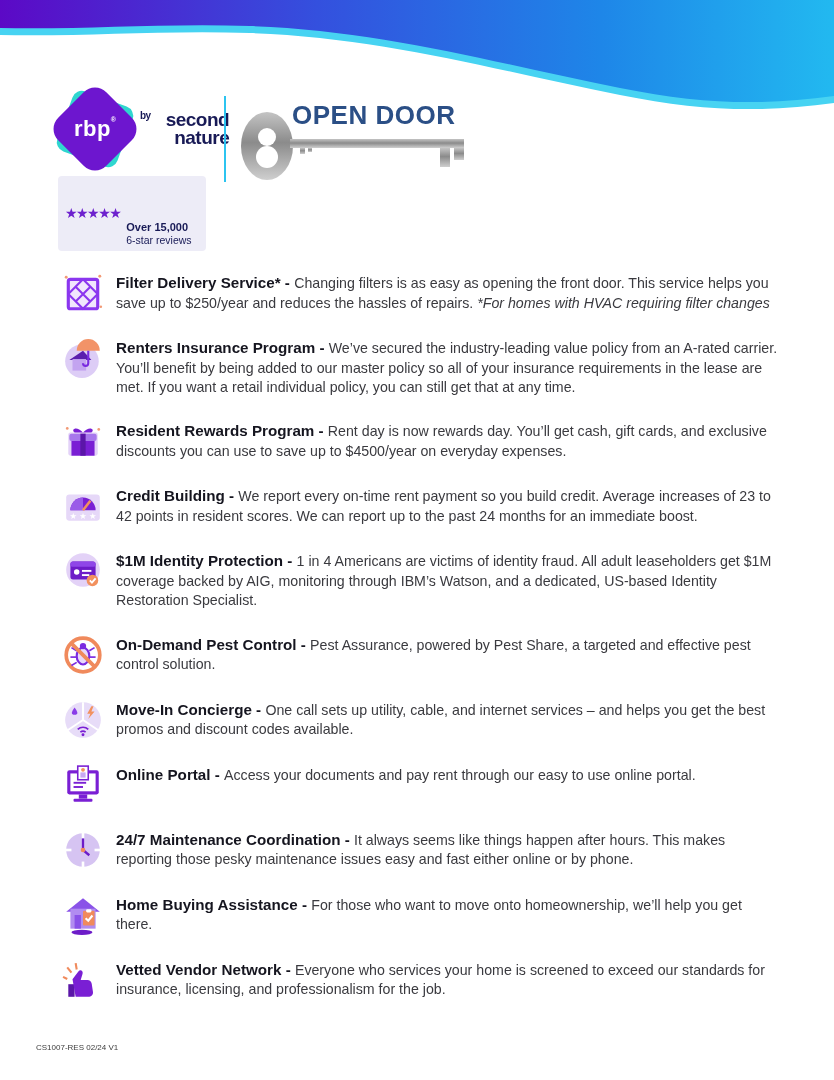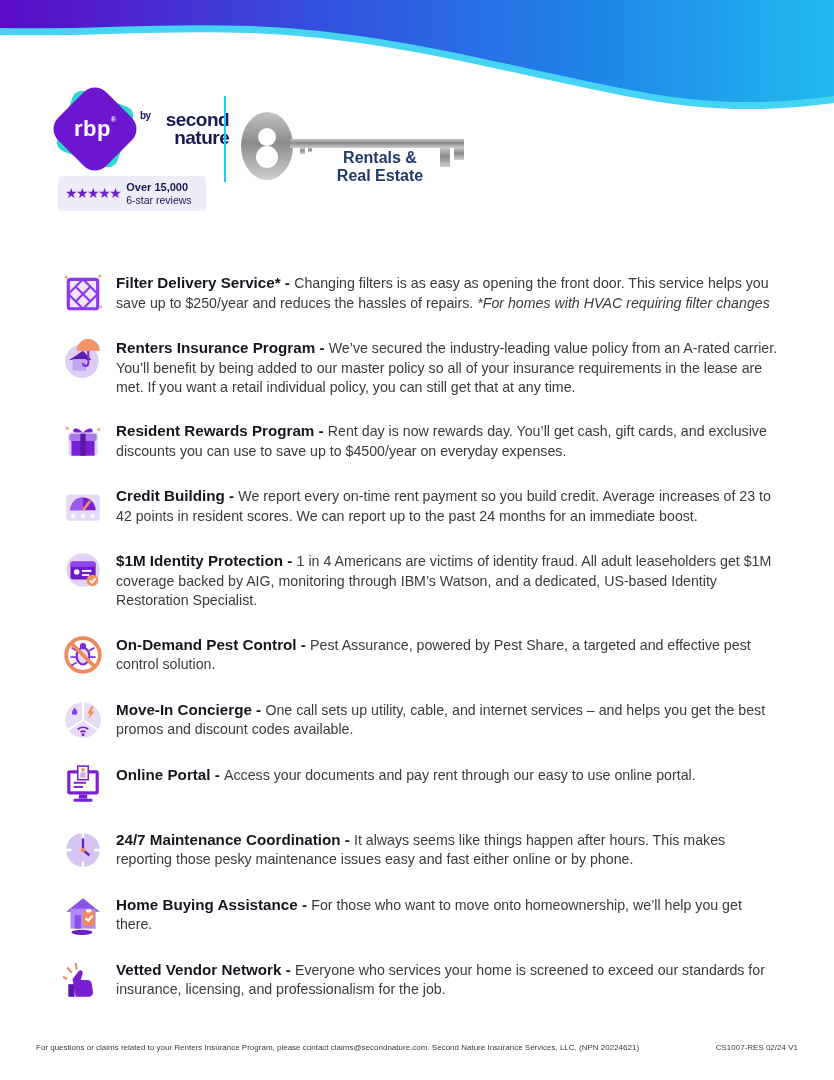--- a/index.html
+++ b/index.html
@@ -19,21 +19,21 @@
   .rbp-mark { position:relative; width:74px; height:74px; flex:0 0 auto; }
   .rbp-teal { position:absolute; left:5px; top:5px; width:64px; height:64px; background:#2fd6cf; border-radius:10px; transform:rotate(20deg); }
   .rbp-purple { position:absolute; left:3px; top:3px; width:68px; height:68px; background:#6d16cf; border-radius:16px; transform:rotate(45deg); display:flex; align-items:center; justify-content:center; }
   .rbp-txt { transform:rotate(-45deg); color:#fff; font-weight:bold; font-size:22px; letter-spacing:0.5px; }
   .rbp-reg { font-size:7px; vertical-align:top; }
   .byline { margin-left:8px; color:#181a56; font-weight:bold; line-height:0.95; font-size:19px; letter-spacing:-0.5px; }
   .byline .by { font-size:10px; font-weight:bold; vertical-align:top; margin-right:15px; }
   .byline .nat { display:block; text-align:right; }
   .reviews { margin-top:10px; width:148px; background:#edecf7; border-radius:4px; padding:5px 7px; display:flex; align-items:center; gap:6px; }
   .stars { color:#6d21ce; font-size:14px; letter-spacing:-1.5px; white-space:nowrap; }
-  .rev-text { color:#181a56; font-size:10.5px; line-height:1.15; }
+  .rev-text { color:#181a56; font-size:10.5px; line-height:1.15;margin-top:40px; }
   .rev-text .l1 { font-weight:bold; font-size:11px; }
   .divider { width:2px; height:86px; background:#2cc4f0; margin:4px 14px 0 16px; }
   
   .od-logo { position:relative; width:238px; height:100px; }
   .od-key { position:absolute; left:0; top:4px; width:238px; height:95px; }
   .od-name { position:absolute; left:52px; top:8px; font-size:26px; font-weight:bold; color:#2b4f86; letter-spacing:0.5px; white-space:nowrap; }
   .od-sub { position:absolute; left:70px; top:57px; width:140px; text-align:center; color:#203a6a; font-size:16px; font-weight:600; line-height:1.15; }
   
   .headline { position:absolute; top:230px; left:62px; font-size:26px; font-weight:600; color:#1c1b4a; white-space:nowrap; letter-spacing:-0.2px; }
   .hl-highlight { color:#7d17e0; font-weight:bold; padding:0 4px 2px 2px; background:linear-gradient(to top, #a9f0eb 58%, transparent 58%); }
@@ -106,24 +106,21 @@
         </defs>
         <ellipse cx="27" cy="50" rx="26" ry="34" fill="url(#kg)"></ellipse>
         <circle cx="27" cy="41" r="9" fill="#ffffff"></circle>
         <circle cx="27" cy="61" r="11" fill="#ffffff"></circle>
         <rect x="50" y="43" width="174" height="9" fill="url(#kg)"></rect>
         <rect x="200" y="52" width="10" height="19" fill="url(#kg)"></rect>
         <rect x="214" y="52" width="10" height="12" fill="url(#kg)"></rect>
         <rect x="60" y="52" width="5" height="6" fill="url(#kg)"></rect>
         <rect x="68" y="52" width="4" height="4" fill="url(#kg)"></rect>
       </svg>
-      <div class="od-sub">
-        <span>Rentals &amp;</span><br>
-        <span>Real Estate</span>
-      </div>
+      <div class="od-name">OPEN DOOR</div>
     </div>
   </div>
 
 
   <div class="benefits">
 
     <div class="benefit">
       <div class="bicon">
         <svg viewBox="0 0 40 40">
             <circle cx="4" cy="5" r="1.4" fill="#f29a76"></circle>
@@ -294,17 +291,16 @@
             <path d="M13 36 h12 c2.8,0 4.8,-1.8 4.5,-4.5 l-1.2,-8 c-0.3,-2 -2,-3.5 -4,-3.5 h-6.5 l1.8,-6 c0.8,-2.8 -2.2,-4.6 -4,-2.2 l-5.6,7.4 z" fill="#7a1fd4"></path>
           </svg>
       </div>
       <p class="btext"><strong>Vetted Vendor Network - </strong><span>Everyone who services your home is screened to exceed our standards for insurance, licensing, and professionalism for the job.</span></p>
     </div>
 
   </div>
 
 
   <div class="fine-print">
-    <span>For questions or claims related to your Renters Insurance Program, please contact claims@secondnature.com. Second Nature Insurance Services, LLC. (NPN 20224621)</span>
     <span>CS1007-RES 02/24 V1</span>
   </div>
 
 </div>
 
 </body></html>

